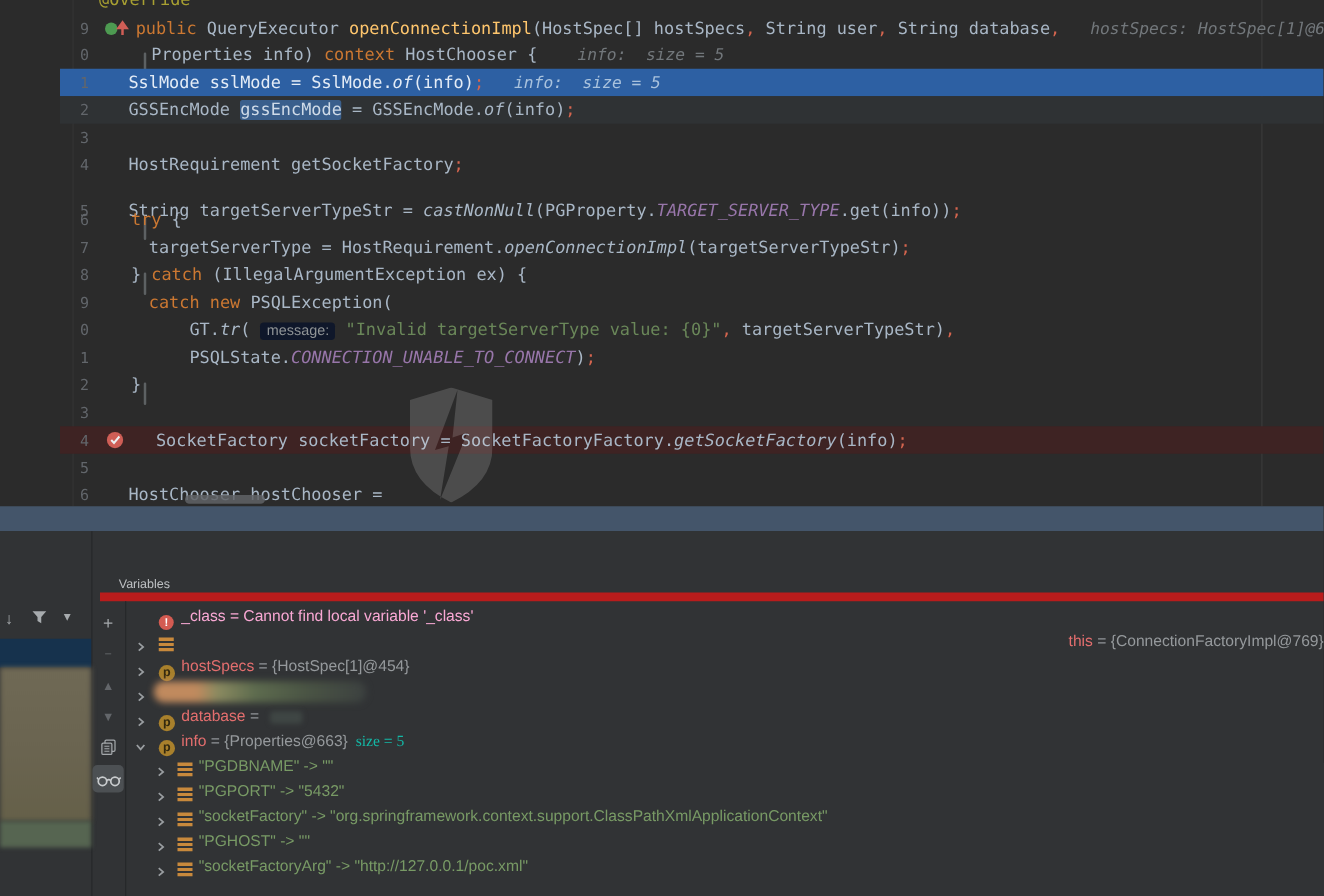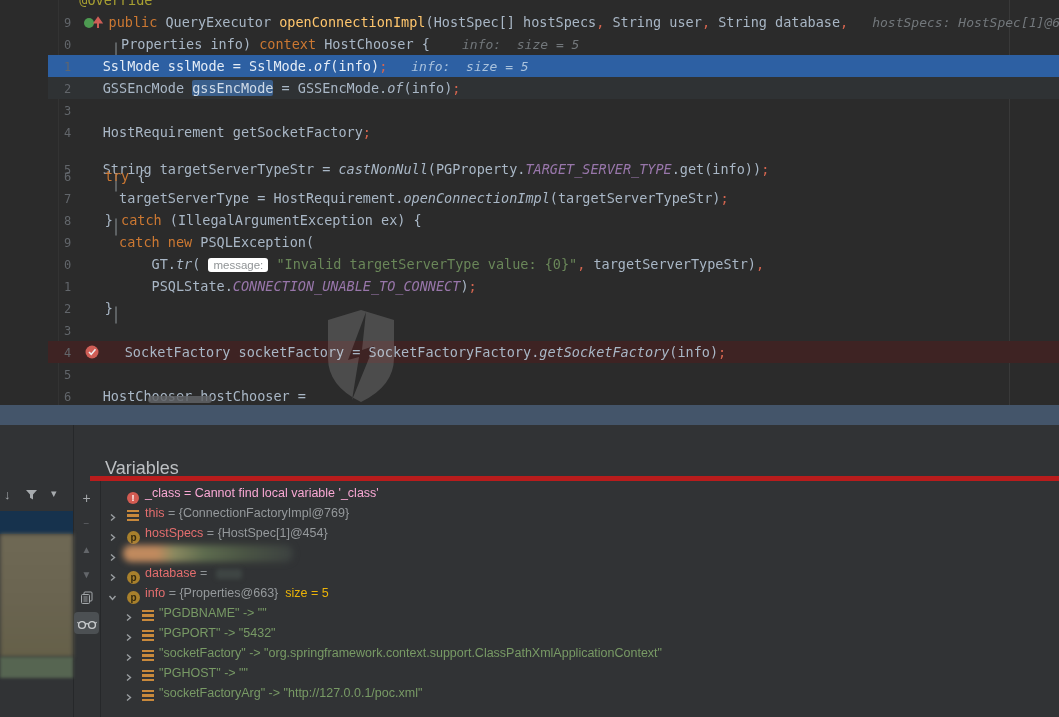--- a/index.html
+++ b/index.html
@@ -20,40 +20,40 @@
   .codeline>span{position:relative;}
   .lnum{position:absolute;left:1px;top:0;width:10px;font-size:12px;color:#62666b;}
   .gicon{position:absolute;left:13px;top:3px;width:22px;height:16px;}
   .fold{position:absolute;left:45px;top:7px;width:9px;height:9px;border:1px solid #5d6163;
         border-radius:2px;box-sizing:border-box;}
   .fold::after{content:'';position:absolute;left:1px;right:1px;top:3px;height:1px;background:#5d6163;}
   .tk-k{color:#cc7832;} .tk-d{color:#a9b7c6;} .tk-m{color:#ffc66d;}
   .tk-i{color:#a9b7c6;font-style:italic;} .tk-c{color:#9876aa;font-style:italic;}
   .tk-s{color:#6a8759;} .tk-p{color:#d5654f;} .tk-a{color:#a8a032;}
   .tk-hl{background:#3a5f8c;border-radius:2px;color:#cfdbe8;}
-  .tk-chip{background:#ffffff;color:#909496;border-radius:3px;padding:1px 5px;
+  .tk-chip{background:#0f172a;color:#909496;border-radius:3px;padding:1px 5px;
            font-size:11.5px;font-family:"Liberation Sans",sans-serif;}
   .exec .tk-d,.exec .tk-i{color:#e4ecf6;}
   .hint{font-style:italic;color:#72777b;margin-left:24px;font-size:13px;}
   .exec .hint{color:#a9c2dd;}
   .hscroll{position:absolute;left:148px;top:396px;width:64px;height:7px;border-radius:4px;background:#606366;opacity:.85;}
 
   
   .wm{position:absolute;left:328px;top:310px;display:flex;align-items:center;gap:20px;
       opacity:.17;z-index:3;pointer-events:none;}
   .wm-text{font-size:44px;font-weight:bold;color:#ececec;letter-spacing:5px;
            font-family:"DejaVu Sans",sans-serif;white-space:nowrap;}
 
   
   .band{position:absolute;left:0;top:405px;width:1059px;height:20px;background:#44556a;}
 
   
   .debug{position:absolute;left:0;top:425px;width:1059px;height:292px;background:#313335;}
-  .vheader{position:absolute;left:90px;top:30px;right:0;height:26px;line-height:26px;
-           border-bottom:5px solid #b91c1c;color:#bdc0c3;font-size:18px;padding-left:15px;box-sizing:border-box;}
+  .vheader{position:absolute;left:80px;top:30px;right:0;height:26px;line-height:26px;
+           border-bottom:7px solid #b91c1c;color:#bdc0c3;font-size:10px;padding-left:15px;box-sizing:border-box;}
   .vsep1{position:absolute;left:73px;top:0;width:1px;height:292px;background:#26282a;}
   .vsep2{position:absolute;left:100px;top:56px;width:1px;height:236px;background:#26282a;}
 
   
   .frames{position:absolute;left:0;top:0;width:73px;height:292px;}
   .f-toolbar{position:absolute;left:0;top:60px;width:73px;height:22px;color:#a7abae;}
   .f-toolbar .fi{position:absolute;top:2px;}
   .row-sel{position:absolute;left:0;top:86px;width:73px;height:23px;background:#16324d;}
   .block-tan{position:absolute;left:0;top:109px;width:73px;height:123px;
              background:linear-gradient(#6f6955,#6a6450 55%,#656049);filter:blur(2px);}
@@ -74,21 +74,21 @@
   .lv2 .chev{left:23px;}
   .vicon{position:absolute;left:26px;top:4px;}
   .lv2 .vicon{left:41px;}
   .ic-err{display:inline-block;width:12px;height:12px;border-radius:50%;background:#d35b52;
           color:#fff;font-size:9px;font-weight:bold;text-align:center;line-height:12px;}
   .ic-bars{display:inline-block;width:12px;height:11px;margin-top:1px;
            background:linear-gradient(#c8893c 0 22%,transparent 22% 39%,#c8893c 39% 61%,transparent 61% 78%,#c8893c 78% 100%);}
   .ic-param{display:inline-block;width:13px;height:13px;border-radius:50%;background:#a8802c;
             color:#33290f;font-size:10px;font-weight:bold;text-align:center;line-height:13px;}
   .sg-nm{color:#e36e6e;} .sg-eq{color:#8f9396;} .sg-val{color:#95999c;}
-  .sg-sz{color:#eab308;} .sg-err{color:#f9a8d4;} .sg-grn{color:#789a65;}
+  .sg-sz{color:#14b8a6;font-family:Liberation Serif, serif;} .sg-err{color:#f9a8d4;} .sg-grn{color:#789a65;}
   .blob-row{position:absolute;left:22px;top:2px;width:170px;height:17px;border-radius:8px;
             background:linear-gradient(90deg,#c08a5e 0 20%,#8a8a60 30%,#5d6b4e 48%,#4a5444 72%,#3c4140 100%);
             filter:blur(3px);}
   .blob-val{display:inline-block;width:26px;height:10px;background:#3f4644;filter:blur(2px);
             border-radius:3px;vertical-align:middle;margin-left:5px;}
 </style>
 </head>
 <body>
 
 <div class="screen">
@@ -165,21 +165,21 @@
         <div class="selbg"></div>
         <span class="side-ic" style="top: 134px;"><svg width="20" height="12" viewBox="0 0 20 12">
             <circle cx="5" cy="7" r="3.4" fill="none" stroke="#c9ccce" stroke-width="1.4"></circle>
             <circle cx="15" cy="7" r="3.4" fill="none" stroke="#c9ccce" stroke-width="1.4"></circle>
             <path d="M8.4 6.4 q1.6 -1.4 3.2 0 M1.6 5.5 L0.5 4 M18.4 5.5 L19.5 4" stroke="#c9ccce" stroke-width="1.2" fill="none"></path>
           </svg></span>
       </div>
 
     <div class="vtree" id="vtree">
         <div class="vrow" style="top: 1px;"><span class="vicon"><span class="ic-err">!</span></span><span class="sg-err">_class</span><span class="sg-err"> = </span><span class="sg-err">Cannot find local variable '_class'</span></div>
-        <div class="vrow" style="top: 21px;"><span class="chev"><svg width="9" height="9" viewBox="0 0 9 9">
+        <div class="vrow" style="top: 21px; text-align: right;"><span class="chev"><svg width="9" height="9" viewBox="0 0 9 9">
               <path d="M3 1.5 L6.5 4.5 L3 7.5" stroke="#9a9ea1" stroke-width="1.4" fill="none"></path>
             </svg></span><span class="vicon"><span class="ic-bars"></span></span><span class="sg-nm">this</span><span class="sg-eq"> = </span><span class="sg-val">{ConnectionFactoryImpl@769}</span></div>
         <div class="vrow" style="top: 41px;"><span class="chev"><svg width="9" height="9" viewBox="0 0 9 9">
               <path d="M3 1.5 L6.5 4.5 L3 7.5" stroke="#9a9ea1" stroke-width="1.4" fill="none"></path>
             </svg></span><span class="vicon"><span class="ic-param">p</span></span><span class="sg-nm">hostSpecs</span><span class="sg-eq"> = </span><span class="sg-val">{HostSpec[1]@454}</span></div>
         <div class="vrow" style="top: 61px;"><span class="chev"><svg width="9" height="9" viewBox="0 0 9 9">
               <path d="M3 1.5 L6.5 4.5 L3 7.5" stroke="#9a9ea1" stroke-width="1.4" fill="none"></path>
             </svg></span><div class="blob-row"></div></div>
         <div class="vrow" style="top: 81px;"><span class="chev"><svg width="9" height="9" viewBox="0 0 9 9">
               <path d="M3 1.5 L6.5 4.5 L3 7.5" stroke="#9a9ea1" stroke-width="1.4" fill="none"></path>

